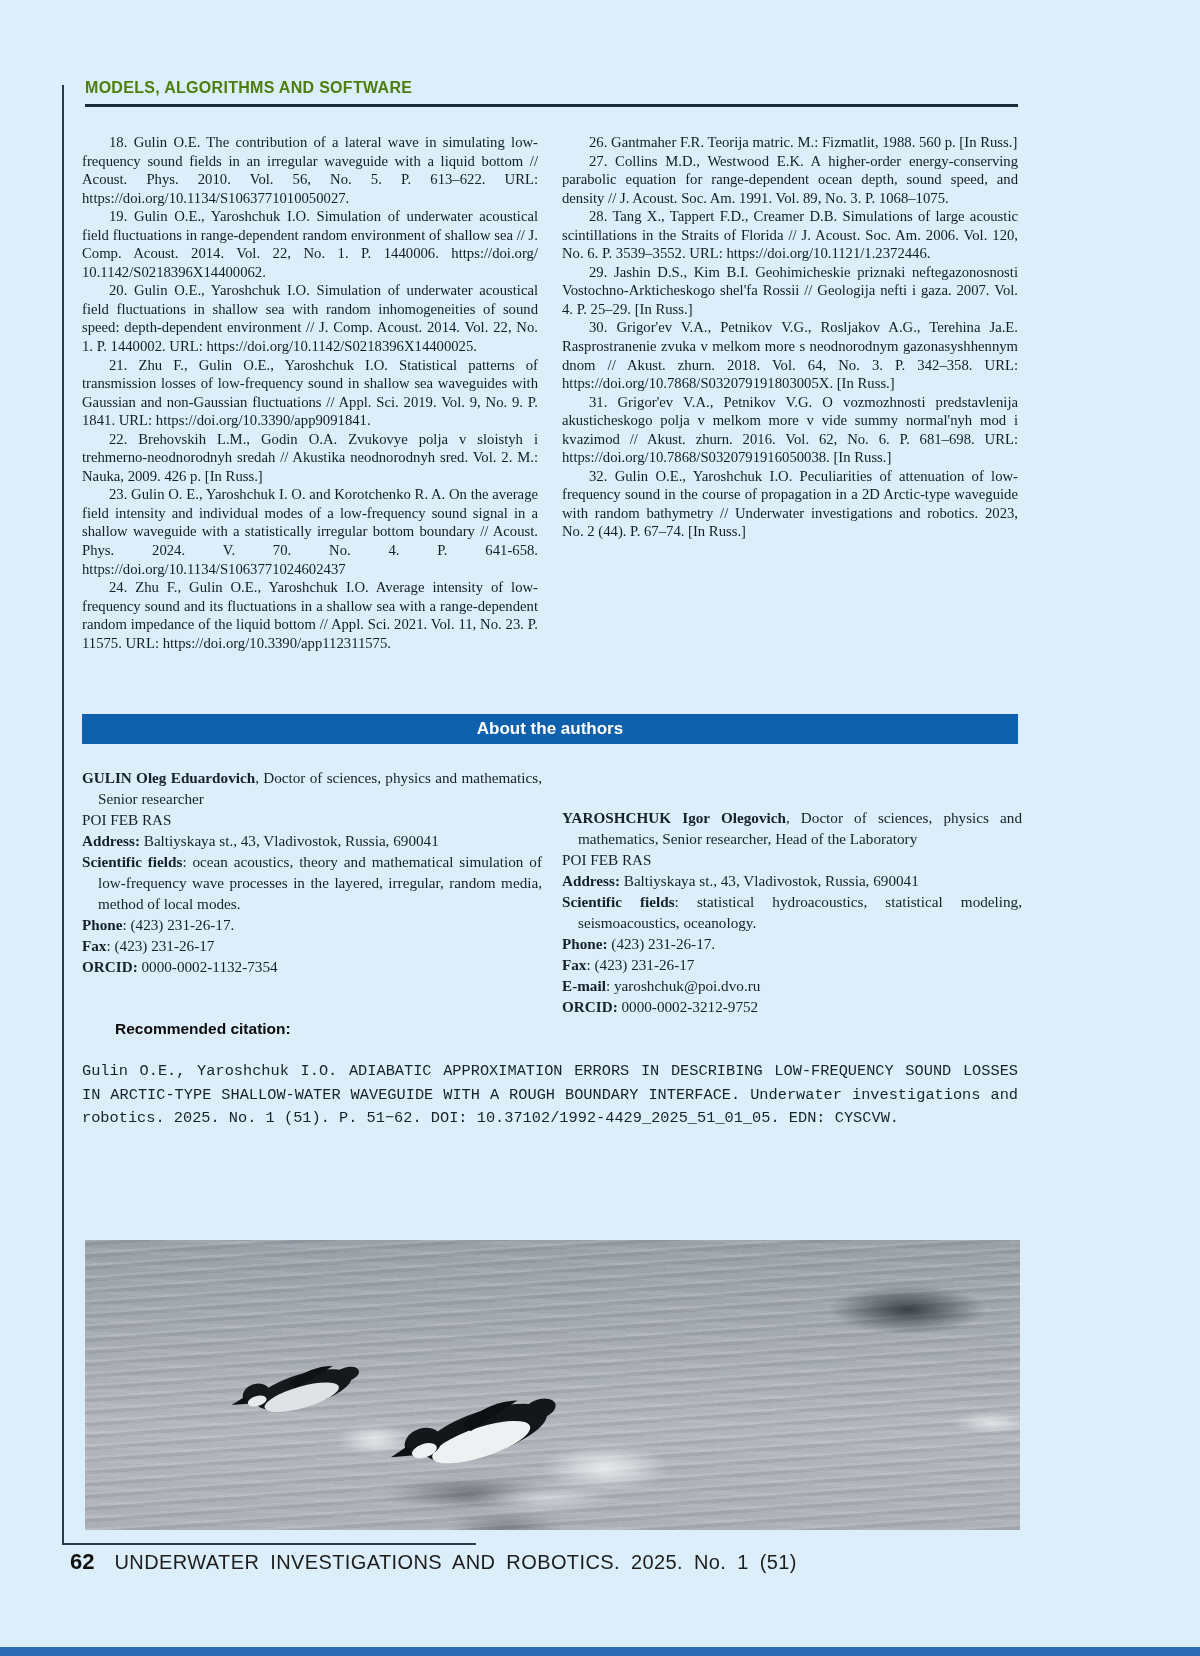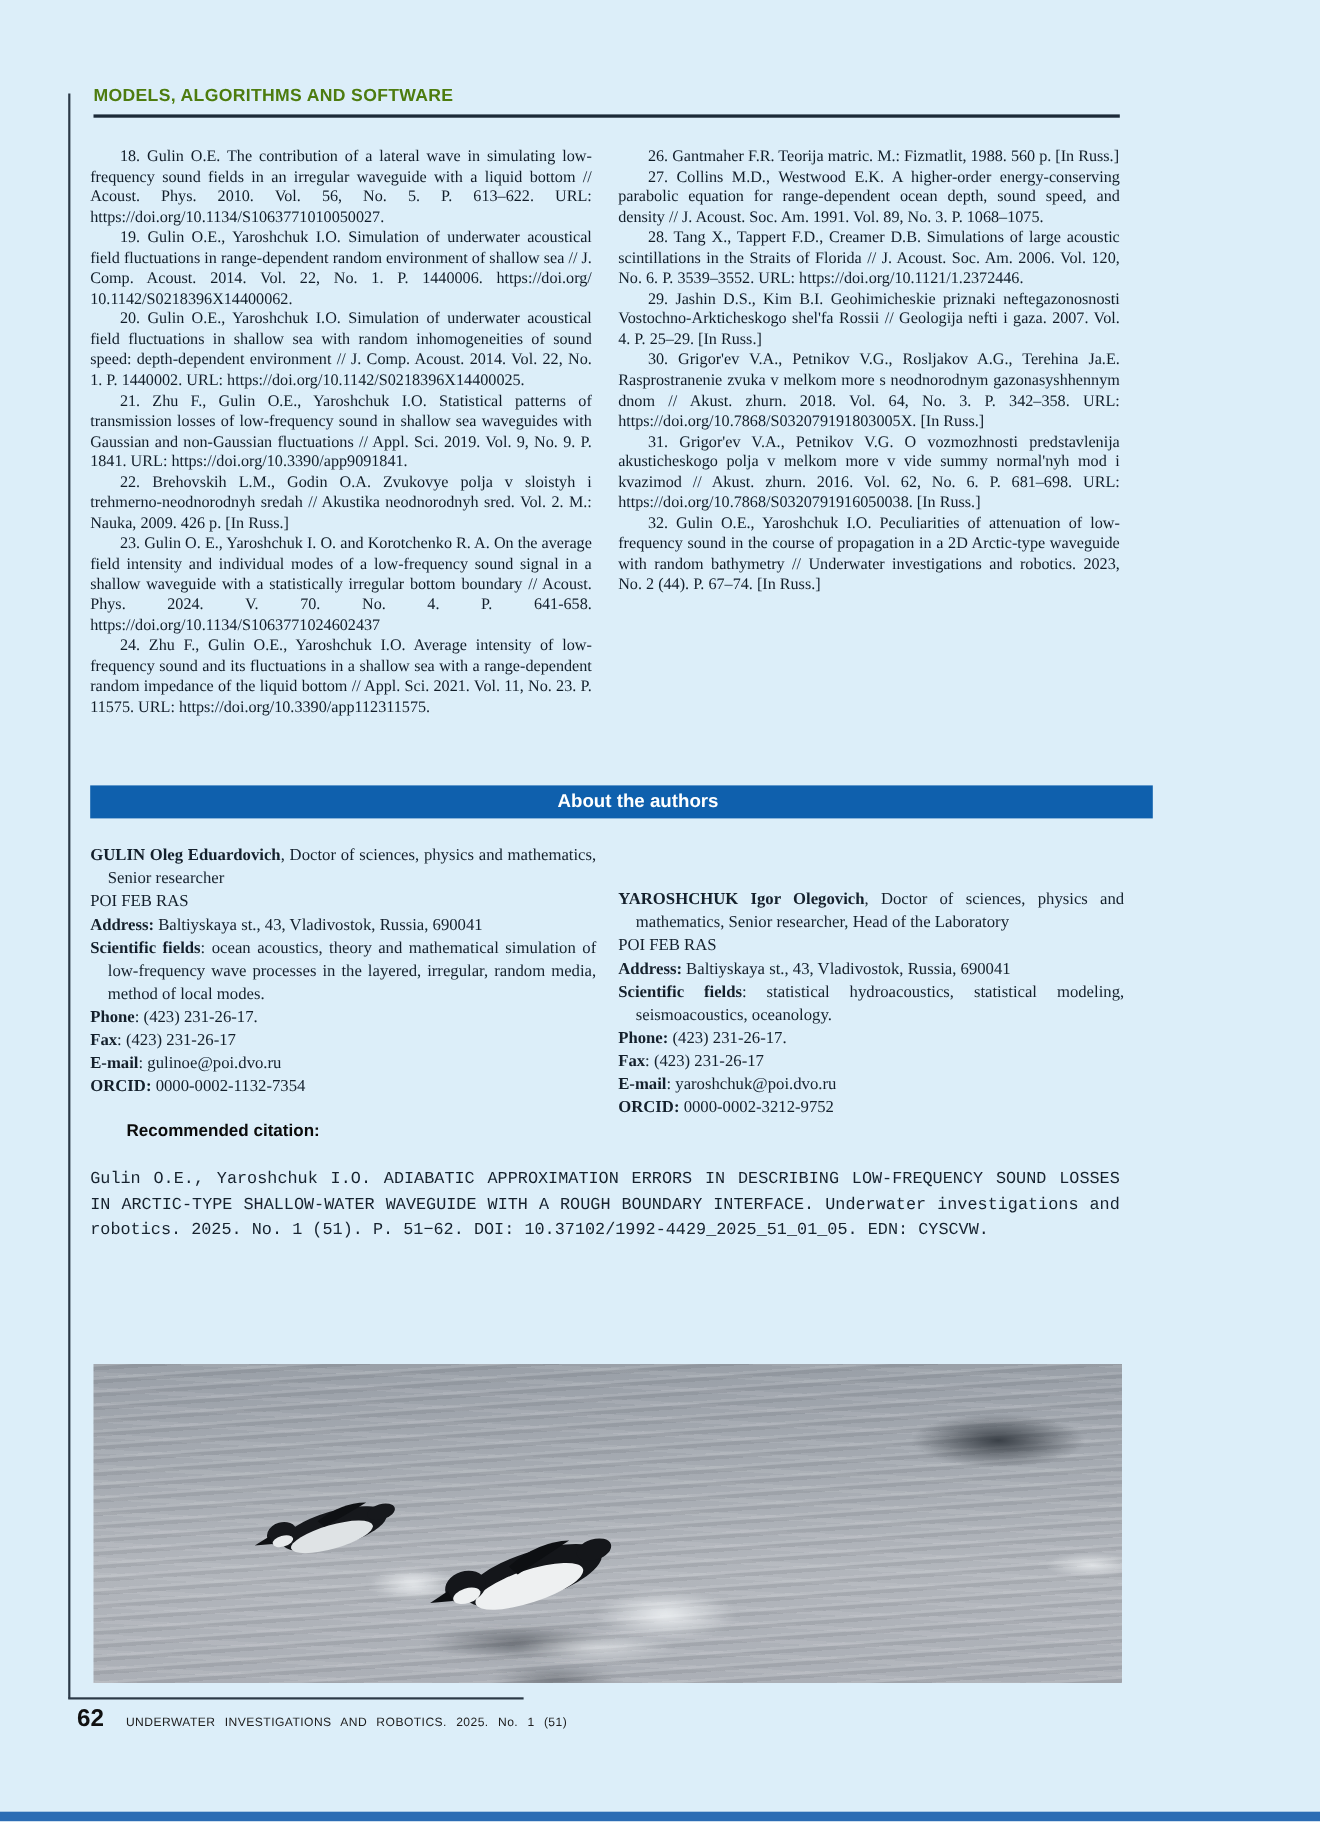--- a/index.html
+++ b/index.html
@@ -19,21 +19,21 @@
   .refcol{position:absolute; top:133px; width:456px;}
   .refcol.left{left:82px;} .refcol.right{left:562px;}
   .ref{
     margin:0; text-indent:27px; text-align:justify;
     font-size:14.7px; line-height:18.55px; color:#111d29;
   }
 
   .banner{
     position:absolute; left:82px; top:714px; width:936px; height:30px;
     background:#0f60ad; color:#ffffff; text-align:center;
-    font-family:"Liberation Sans", sans-serif; font-weight:700; font-size:17px; line-height:30px;padding-left:30px;
+    font-family:"Liberation Sans", sans-serif; font-weight:700; font-size:17px; line-height:30px;
   }
 
   .authcol{position:absolute; top:767px; width:460px;}
   .authcol.left{left:82px;} .authcol.right{left:562px;margin-top:40px;}
   .authcol p{margin:0; font-size:15.2px; line-height:21px; color:#14202c;}
   .hang{padding-left:16px; text-indent:-16px; text-align:justify;}
 
   .rec-head{
     position:absolute; left:115px; top:1020px;
     font-family:Liberation Sans, sans-serif; font-weight:700; font-size:15.5px; color:#0b0b0b;
@@ -60,21 +60,21 @@
   .s1{left:455px; top:205px; width:130px; height:46px;}
   .s2{left:250px; top:185px; width:80px; height:30px;}
   .s3{left:380px; top:245px; width:150px; height:26px; opacity:.7;}
   .shadow{position:absolute; border-radius:50%; filter:blur(4px); background:radial-gradient(closest-side, rgba(40,45,52,.55), rgba(40,45,52,0));}
   .sh1{left:300px; top:238px; width:180px; height:30px;}
   .sh2{left:360px; top:275px; width:120px; height:22px; opacity:.8;}
 
   .hrule-bottom{position:absolute; left:62px; top:1543px; width:414px; height:2px; background:#2b3947;}
   .footer{position:absolute; left:58px; top:1549px; display:flex; align-items:baseline; gap:20px;}
   .pageno{font-family:"Liberation Sans", sans-serif; font-weight:700; font-size:22px; color:#111;margin-left:12px;}
-  .journal{font-family:"Liberation Sans", sans-serif; font-size:11px; letter-spacing:.4px; word-spacing:5px; color:#1d1d1d;}
+  .journal{font-family:"Liberation Sans", sans-serif; font-size:20px; letter-spacing:.4px; word-spacing:5px; color:#1d1d1d;}
   .bottom-strip{position:absolute; left:0; top:1647px; width:1200px; height:9px; background:#2b6cb4;}
 </style>
 </head>
 <body>
 
 <div class="page">
 
   <div class="vrule"></div>
 
   <div class="kicker">MODELS, ALGORITHMS AND SOFTWARE</div>
@@ -102,21 +102,20 @@
 
   <div class="banner">About the authors</div>
 
   <div class="authcol left">
     <p class="hang"><b>GULIN Oleg Eduardovich</b><span>, Doctor of sciences, physics and mathematics, Senior researcher</span></p>
     <p>POI FEB RAS</p>
     <p class="hang"><b>Address:</b><span> Baltiyskaya st., 43, Vladivostok, Russia, 690041</span></p>
     <p class="hang"><b>Scientific fields</b><span>: ocean acoustics, theory and mathematical simulation of low-frequency wave processes in the layered, irregular, random media, method of local modes.</span></p>
     <p><b>Phone</b><span>: (423) 231-26-17.</span></p>
     <p><b>Fax</b><span>: (423) 231-26-17</span></p>
-    <p><b>E-mail</b><span>: gulinoe@poi.dvo.ru</span></p>
     <p><b>ORCID:</b><span> 0000-0002-1132-7354</span></p>
   </div>
 
   <div class="authcol right">
     <p class="hang"><b>YAROSHCHUK Igor Olegovich</b><span>, Doctor of sciences, physics and mathematics, Senior researcher, Head of the Laboratory</span></p>
     <p>POI FEB RAS</p>
     <p class="hang"><b>Address:</b><span> Baltiyskaya st., 43, Vladivostok, Russia, 690041</span></p>
     <p class="hang"><b>Scientific fields</b><span>: statistical hydroacoustics, statistical modeling, seismoacoustics, oceanology.</span></p>
     <p><b>Phone:</b><span> (423) 231-26-17.</span></p>
     <p><b>Fax</b><span>: (423) 231-26-17</span></p>

